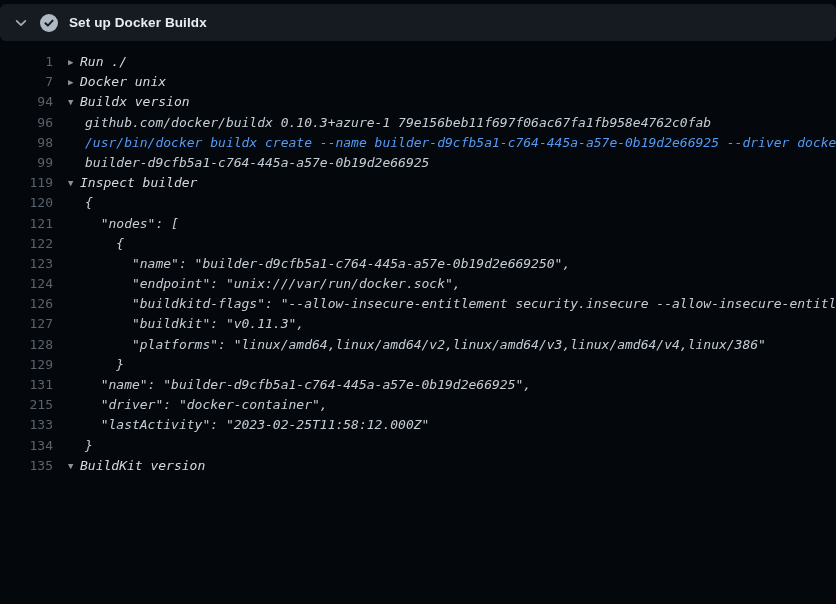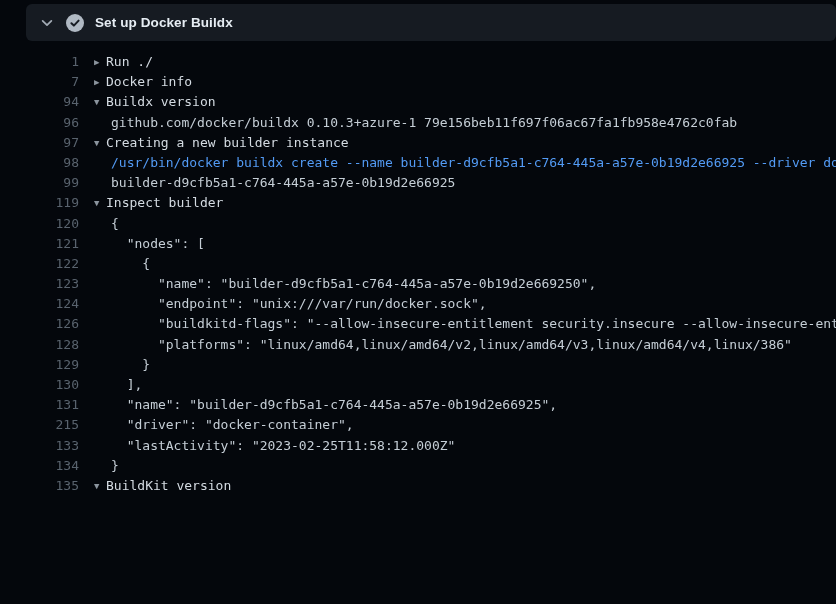--- a/index.html
+++ b/index.html
@@ -2,21 +2,21 @@
 <html style="--bg: #04070c; --header-bg: #161b22; --title-fg: #e6edf3; --num-fg: #59636e; --plain-fg: #c5ced6; --group-fg: #d4dbe2; --caret-fg: #8b949e; --cmd-fg: #539bf5;"><head>
 <meta charset="utf-8">
 <style>
   * { margin: 0; padding: 0; box-sizing: border-box; }
   html, body { width: 836px; height: 604px; }
   body {
     background: var(--bg, #04070c);
     overflow: hidden;
     font-family: "DejaVu Sans Mono", "Liberation Mono", monospace;
   }
-  .page { padding-top: 4px; margin-left: 26px; }
+  .page { padding-top: 4px; }
 
   
   .step-header {
     height: 37px;
     background: var(--header-bg, #161b22);
     border-radius: 6px;
     display: flex;
     align-items: center;
     padding-left: 14px;
     cursor: pointer;
@@ -45,20 +45,21 @@
     flex: 0 0 53px;
     text-align: right;
     color: var(--num-fg, #59636e);
     cursor: pointer;
     user-select: none;
   }
   .content {
     margin-left: 15px;
     white-space: pre;
     color: var(--plain-fg, #c5ced6);
+    font-style: italic;
   }
   .caret {
     display: inline-block;
     width: 12px;
     font-size: 9px;
     color: var(--caret-fg, #8b949e);
     vertical-align: 1px;
   }
   .row.group .content { color: var(--group-fg, #d4dbe2); cursor: pointer; }
   .row.plain .content { padding-left: 17px; }
@@ -84,33 +85,29 @@
     <span class="step-title">Set up Docker Buildx</span>
   </div>
 
   <div class="log">
       <div class="row group">
     <span class="num">1</span>
     <span class="content"><span class="caret">▶</span><span class="txt">Run ./</span></span>
   </div>
       <div class="row group">
     <span class="num">7</span>
-    <span class="content"><span class="caret">▶</span><span class="txt">Docker info</span></span>
+    <span class="content"><span class="caret">▶</span><span class="txt">Docker unix</span></span>
   </div>
       <div class="row group">
     <span class="num">94</span>
     <span class="content"><span class="caret">▼</span><span class="txt">Buildx version</span></span>
   </div>
       <div class="row plain">
     <span class="num">96</span>
     <span class="content"><span class="txt">github.com/docker/buildx 0.10.3+azure-1 79e156beb11f697f06ac67fa1fb958e4762c0fab</span></span>
-  </div>
-      <div class="row group">
-    <span class="num">97</span>
-    <span class="content"><span class="caret">▼</span><span class="txt">Creating a new builder instance</span></span>
   </div>
       <div class="row command">
     <span class="num">98</span>
     <span class="content"><span class="txt">/usr/bin/docker buildx create --name builder-d9cfb5a1-c764-445a-a57e-0b19d2e66925 --driver docker-container</span></span>
   </div>
       <div class="row plain">
     <span class="num">99</span>
     <span class="content"><span class="txt">builder-d9cfb5a1-c764-445a-a57e-0b19d2e66925</span></span>
   </div>
       <div class="row group">
@@ -135,30 +132,30 @@
   </div>
       <div class="row plain">
     <span class="num">124</span>
     <span class="content"><span class="txt">      "endpoint": "unix:///var/run/docker.sock",</span></span>
   </div>
       <div class="row plain">
     <span class="num">126</span>
     <span class="content"><span class="txt">      "buildkitd-flags": "--allow-insecure-entitlement security.insecure --allow-insecure-entitlement network.host",</span></span>
   </div>
       <div class="row plain">
+    <span class="num">127</span>
+    <span class="content"><span class="txt">      "buildkit": "v0.11.3",</span></span>
+  </div>
+      <div class="row plain">
     <span class="num">128</span>
     <span class="content"><span class="txt">      "platforms": "linux/amd64,linux/amd64/v2,linux/amd64/v3,linux/amd64/v4,linux/386"</span></span>
   </div>
       <div class="row plain">
     <span class="num">129</span>
     <span class="content"><span class="txt">    }</span></span>
-  </div>
-      <div class="row plain">
-    <span class="num">130</span>
-    <span class="content"><span class="txt">  ],</span></span>
   </div>
       <div class="row plain">
     <span class="num">131</span>
     <span class="content"><span class="txt">  "name": "builder-d9cfb5a1-c764-445a-a57e-0b19d2e66925",</span></span>
   </div>
       <div class="row plain">
     <span class="num">215</span>
     <span class="content"><span class="txt">  "driver": "docker-container",</span></span>
   </div>
       <div class="row plain">

